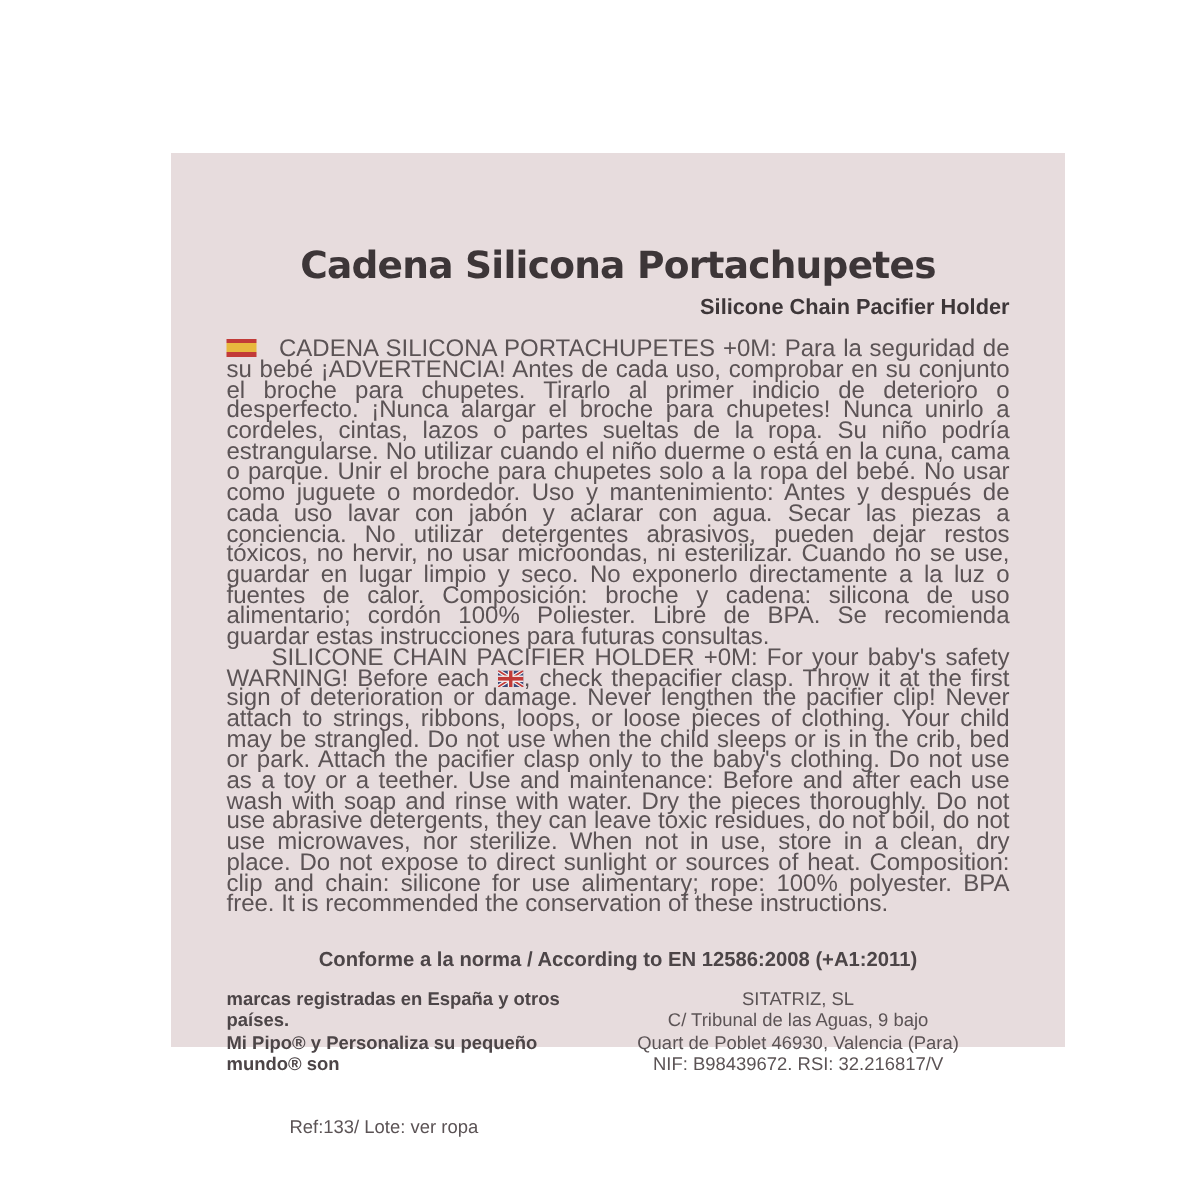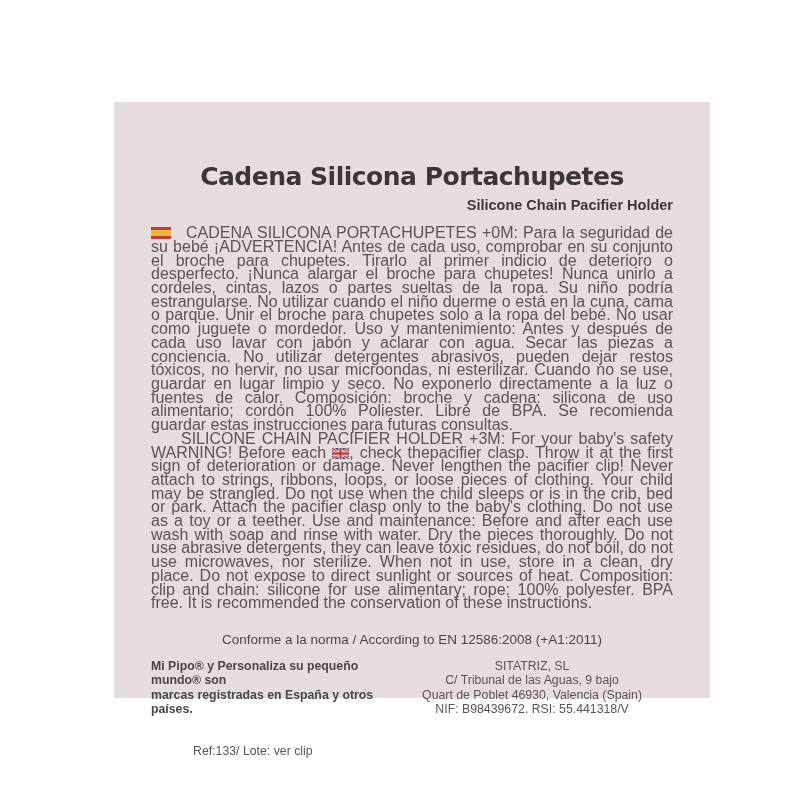--- a/index.html
+++ b/index.html
@@ -56,21 +56,21 @@
   .flag-es{
     width:20px;height:12px;
     margin-right:15px;
     background:linear-gradient(to bottom,#c23b38 0 25%,#e8b93e 25% 75%,#c23b38 75% 100%);
   }
   .flag-uk{width:17px;height:11px;}
   .flag-uk svg{display:block;width:100%;height:100%;}
   .compliance{
     margin-top:22px;
     text-align:center;
-    font-weight:400;
+    font-weight:700;
     font-size:13.5px;
     color:var(--strong);
   }
   .footer{
     margin-top:12px;
     display:flex;
     justify-content:space-between;
     font-size:12.3px;
     line-height:14.4px;
     color:var(--text);
@@ -94,42 +94,42 @@
 </head>
 <body>
 
 <div class="card">
 
   <div class="title">Cadena Silicona Portachupetes</div>
   <div class="subtitle">Silicone Chain Pacifier Holder</div>
 
   <div class="bodytext">
     <p class="para-es"><span class="flag flag-es"></span><span>CADENA SILICONA PORTACHUPETES +0M: Para la seguridad de su bebé ¡ADVERTENCIA! Antes de cada uso, comprobar en su conjunto el broche para chupetes. Tirarlo al primer indicio de deterioro o desperfecto. ¡Nunca alargar el broche para chupetes! Nunca unirlo a cordeles, cintas, lazos o partes sueltas de la ropa. Su niño podría estrangularse. No utilizar cuando el niño duerme o está en la cuna, cama o parque. Unir el broche para chupetes solo a la ropa del bebé. No usar como juguete o mordedor.  Uso y mantenimiento: Antes y después de cada uso lavar con jabón y aclarar con agua. Secar las piezas a conciencia. No utilizar detergentes abrasivos, pueden dejar restos tóxicos, no hervir, no usar microondas, ni esterilizar. Cuando no se use, guardar en lugar limpio y seco. No exponerlo directamente a la luz o fuentes de calor. Composición: broche y cadena: silicona de uso alimentario; cordón 100% Poliester. Libre de BPA. Se recomienda guardar estas instrucciones para futuras consultas.</span></p>
-    <p class="para-en"><span class="indent"></span><span>SILICONE CHAIN PACIFIER HOLDER +3M: For your baby's safety WARNING! Before each </span><span class="flag flag-uk"><svg viewBox="0 0 60 36" xmlns="http://www.w3.org/2000/svg" preserveAspectRatio="none">
+    <p class="para-en"><span class="indent"></span><span>SILICONE CHAIN PACIFIER HOLDER +0M: For your baby's safety WARNING! Before each </span><span class="flag flag-uk"><svg viewBox="0 0 60 36" xmlns="http://www.w3.org/2000/svg" preserveAspectRatio="none">
             <rect width="60" height="36" fill="#3c4a7a"></rect>
             <path d="M0,0 L60,36 M60,0 L0,36" stroke="#f4eff0" stroke-width="9"></path>
             <path d="M0,0 L60,36 M60,0 L0,36" stroke="#c23b38" stroke-width="4"></path>
             <rect x="23" width="14" height="36" fill="#f4eff0"></rect>
             <rect y="11" width="60" height="14" fill="#f4eff0"></rect>
             <rect x="26" width="8" height="36" fill="#c23b38"></rect>
             <rect y="14" width="60" height="8" fill="#c23b38"></rect>
           </svg></span><span>, check thepacifier clasp. Throw it at the first sign of deterioration or damage. Never lengthen the pacifier clip! Never attach to strings, ribbons, loops, or loose pieces of clothing. Your child may be strangled. Do not use when the child sleeps or is in the crib, bed or park. Attach the pacifier clasp only to the baby's clothing. Do not use as a toy or a teether. Use and maintenance: Before and after each use wash with soap and rinse with water. Dry the pieces thoroughly. Do not use abrasive detergents, they can leave toxic residues, do not boil, do not use microwaves, nor sterilize. When not in use, store in a clean, dry place. Do not expose to direct sunlight or sources of heat. Composition: clip and chain: silicone for use alimentary; rope: 100% polyester. BPA free. It is recommended the conservation of these instructions.</span></p>
   </div>
 
   <div class="compliance">Conforme a la norma / According to EN 12586:2008 (+A1:2011)</div>
 
   <div class="footer">
     <div class="footer-left">
       <div class="trademark">
+        <div>marcas registradas en España y otros países.</div>
         <div>Mi Pipo® y Personaliza su pequeño mundo® son</div>
-        <div>marcas registradas en España y otros países.</div>
       </div>
-      <div class="ref-line">Ref:133/ Lote: ver clip</div>
+      <div class="ref-line">Ref:133/ Lote: ver ropa</div>
     </div>
     <div class="footer-right">
       <div>SITATRIZ, SL</div>
       <div>C/ Tribunal de las Aguas, 9 bajo</div>
-      <div>Quart de Poblet 46930, Valencia (Spain)</div>
-      <div>NIF: B98439672. RSI: 55.441318/V</div>
+      <div>Quart de Poblet 46930, Valencia (Para)</div>
+      <div>NIF: B98439672. RSI: 32.216817/V</div>
     </div>
   </div>
 
 </div>
 
 </body></html>

